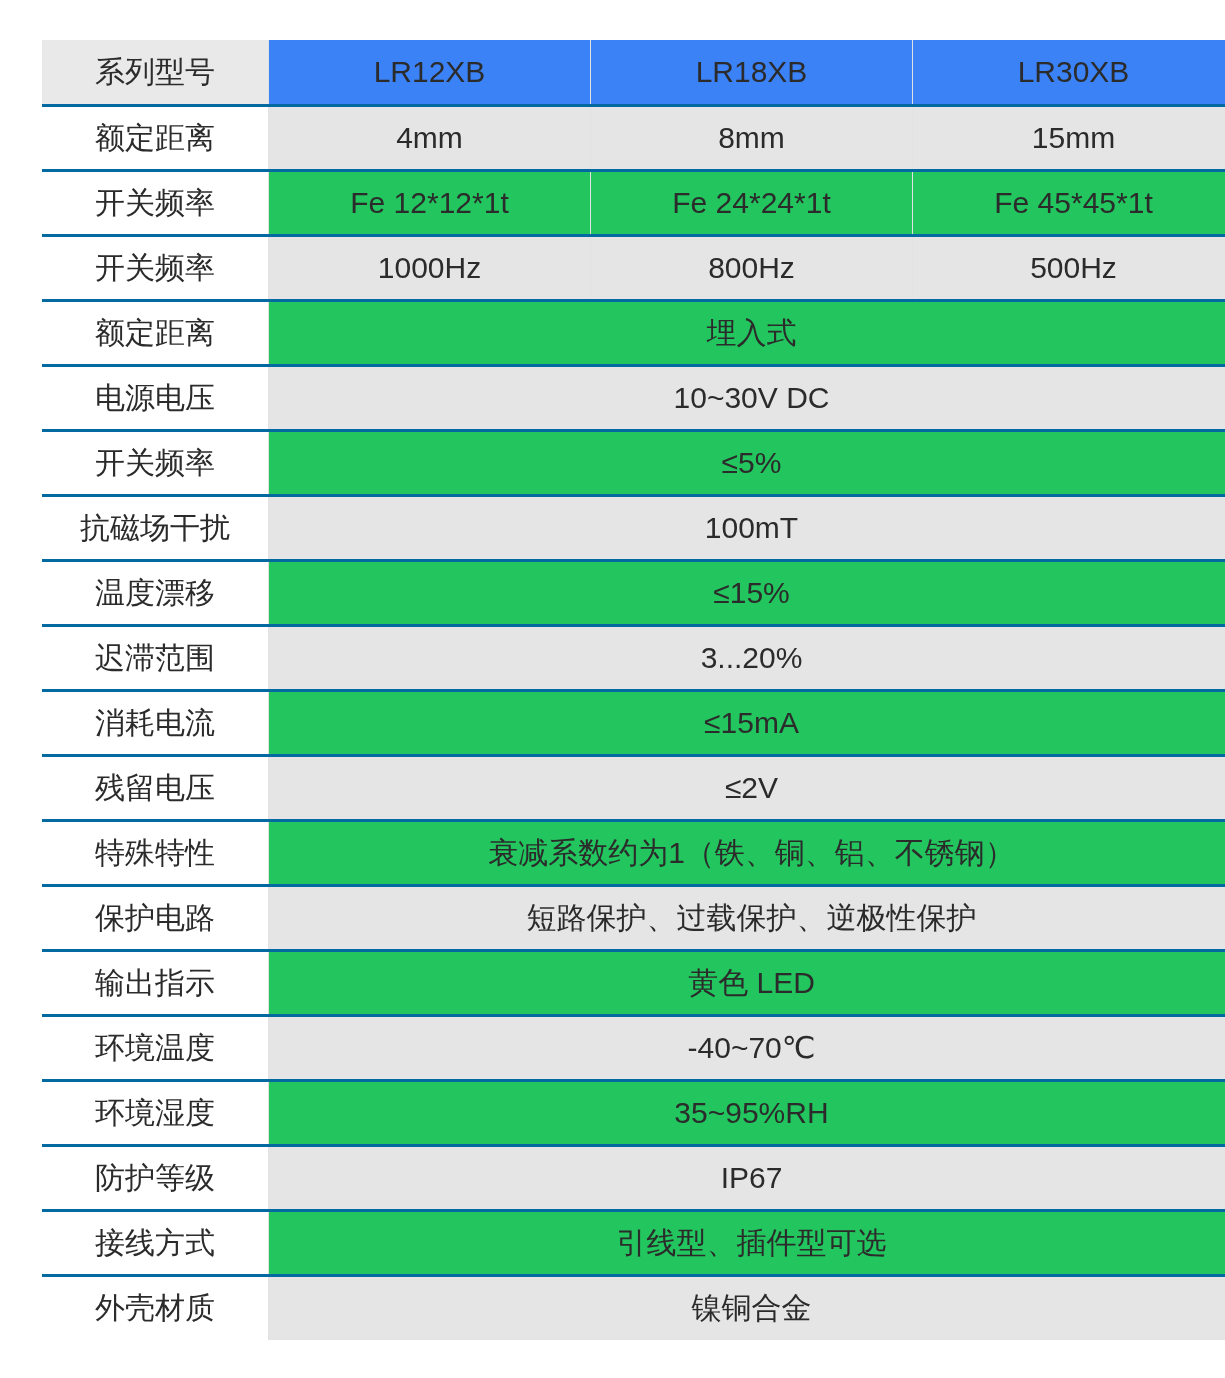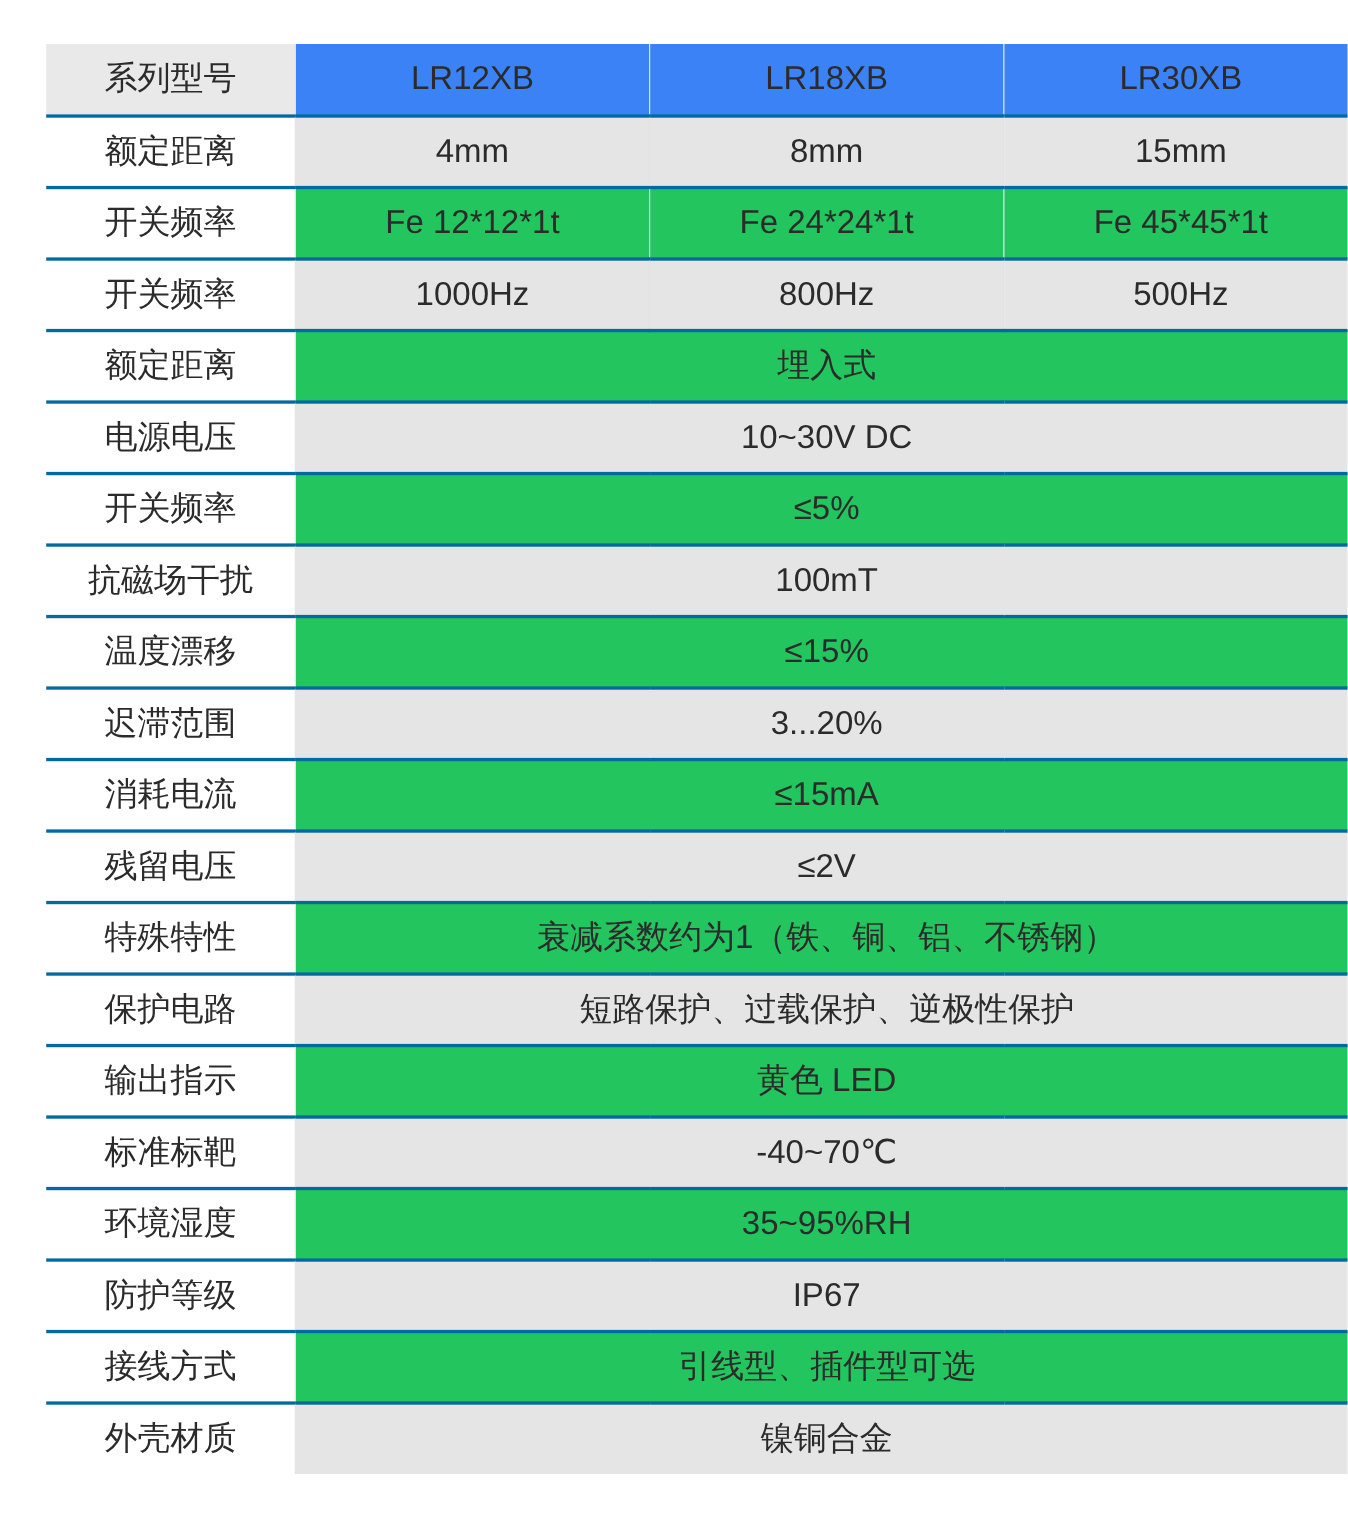--- a/index.html
+++ b/index.html
@@ -150,21 +150,21 @@
       </tr>
       <tr>
         <td class="label">保护电路</td>
         <td class="wide plain" colspan="3">短路保护、过载保护、逆极性保护</td>
       </tr>
       <tr>
         <td class="label">输出指示</td>
         <td class="wide shade" colspan="3">黄色 LED</td>
       </tr>
       <tr>
-        <td class="label">标准标靶</td>
+        <td class="label">环境温度</td>
         <td class="wide plain" colspan="3">-40~70℃</td>
       </tr>
       <tr>
         <td class="label">环境湿度</td>
         <td class="wide shade" colspan="3">35~95%RH</td>
       </tr>
       <tr>
         <td class="label">防护等级</td>
         <td class="wide plain" colspan="3">IP67</td>
       </tr>

